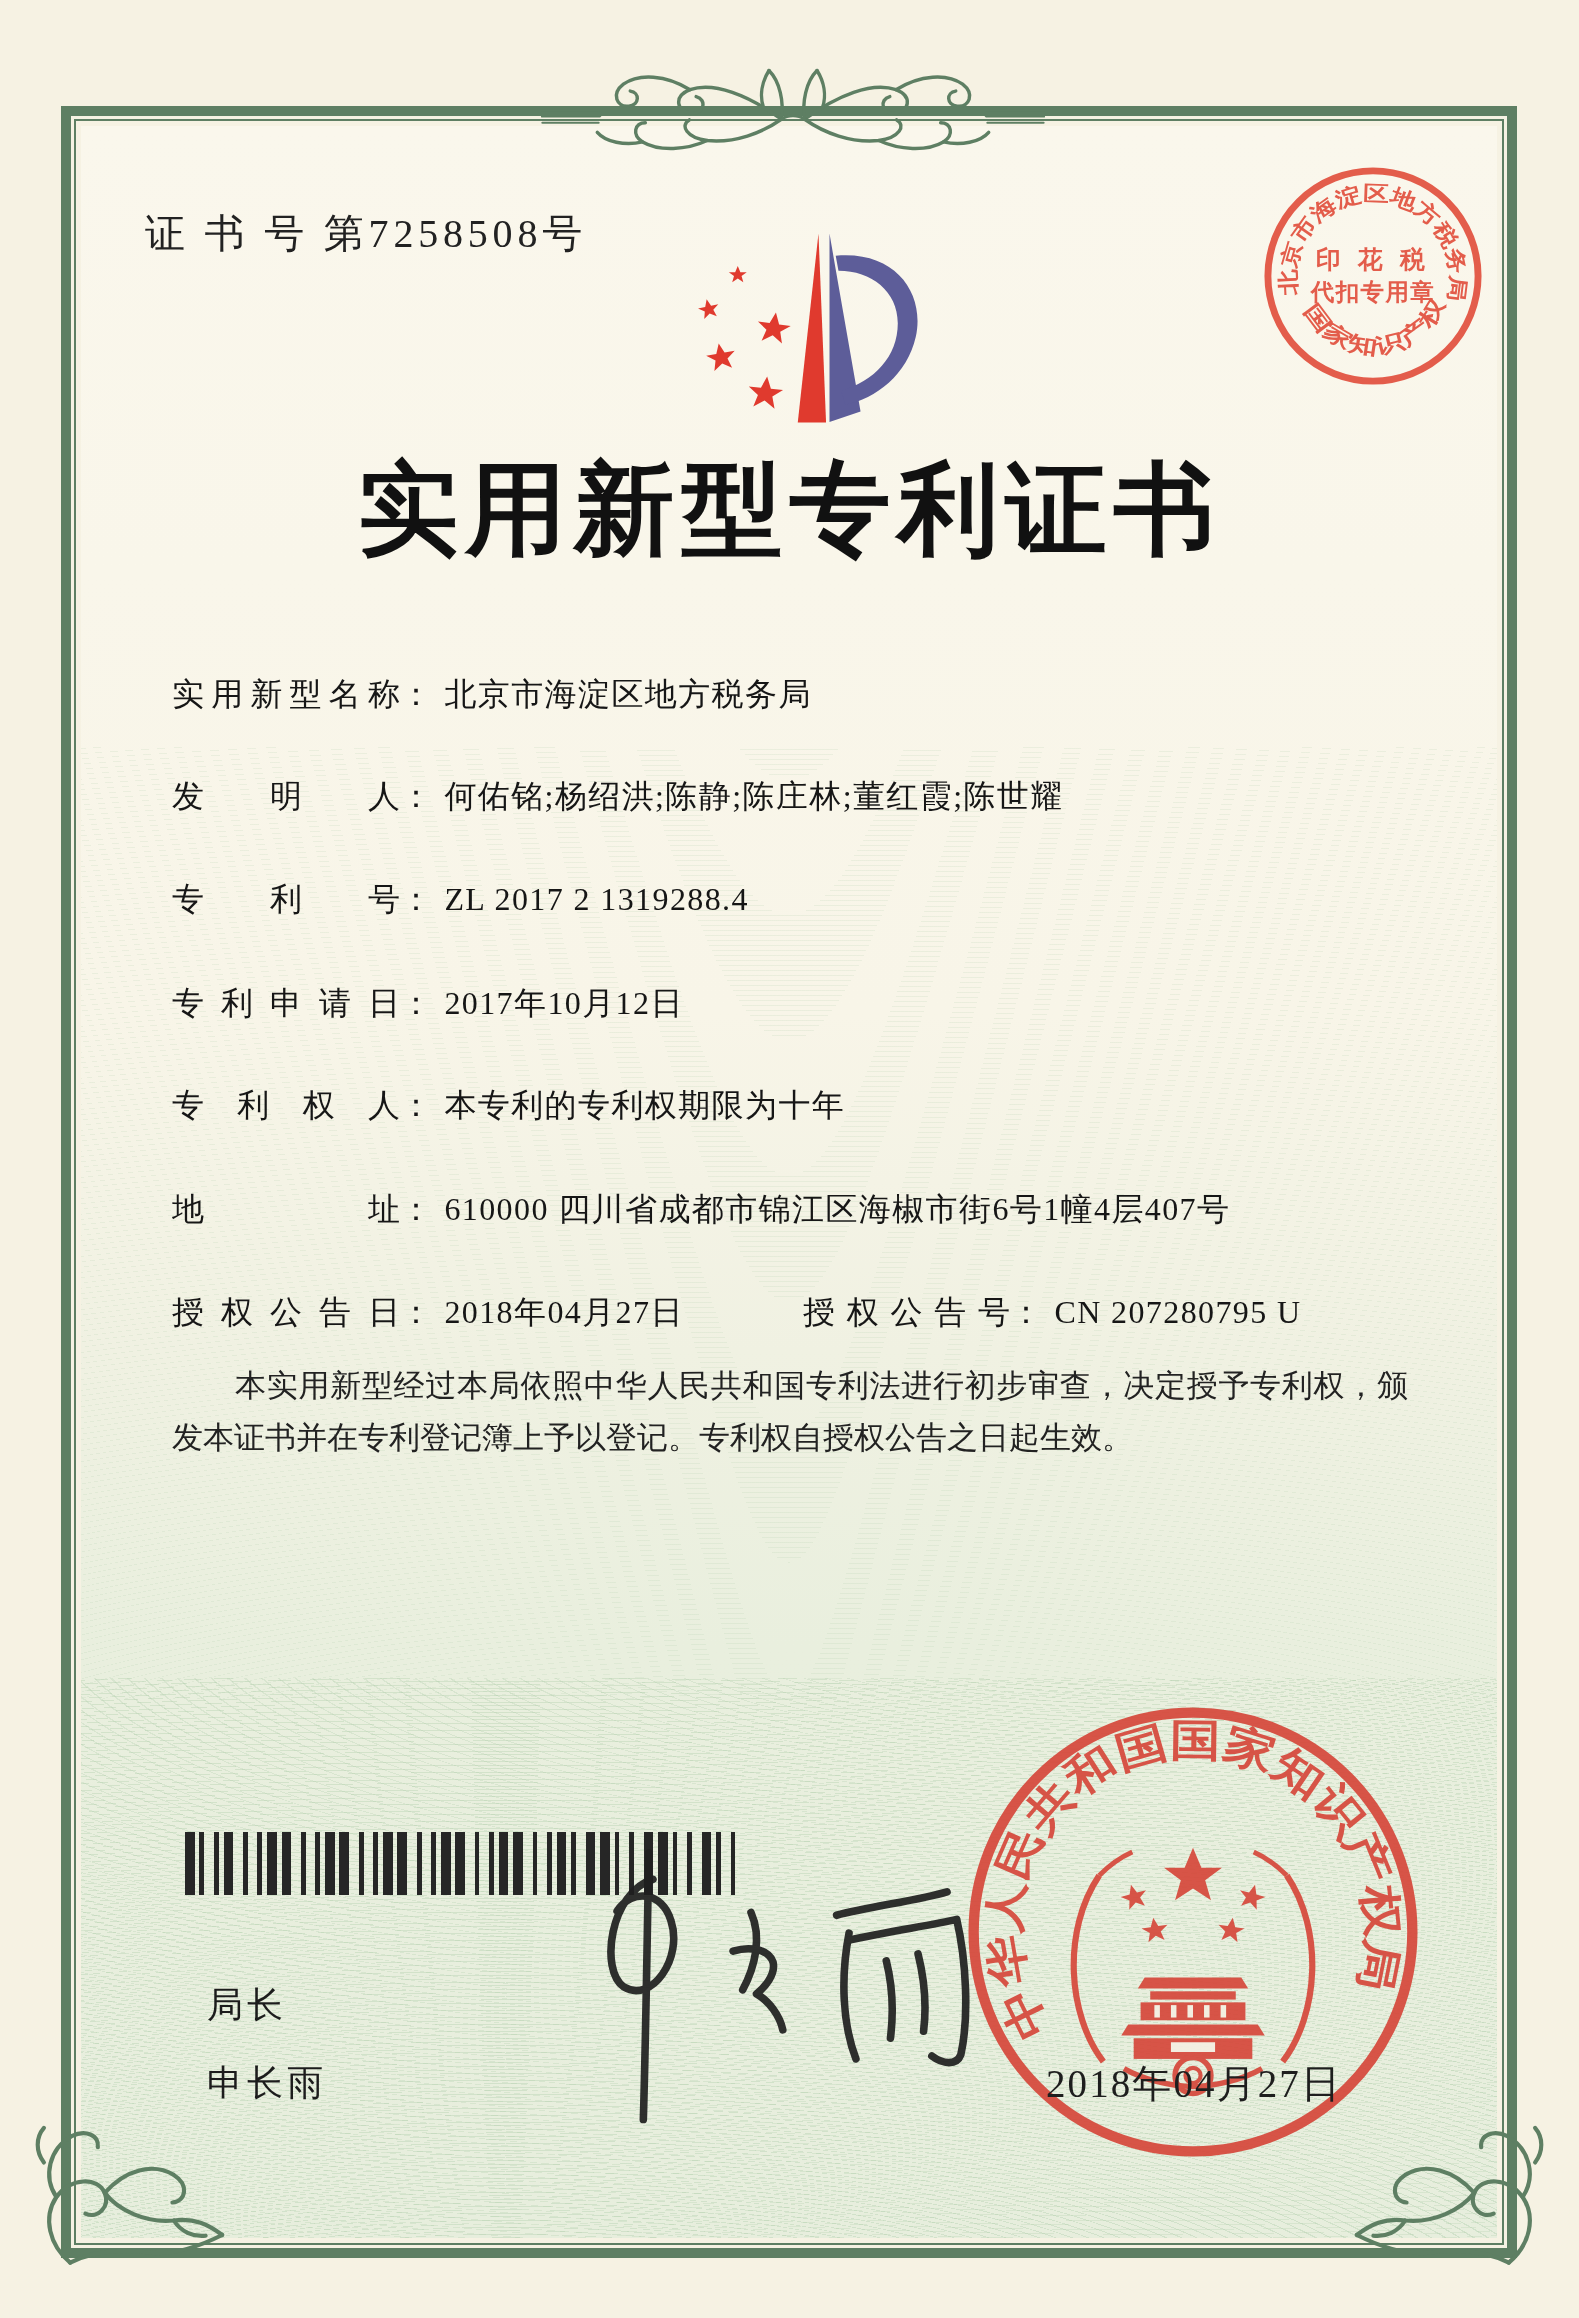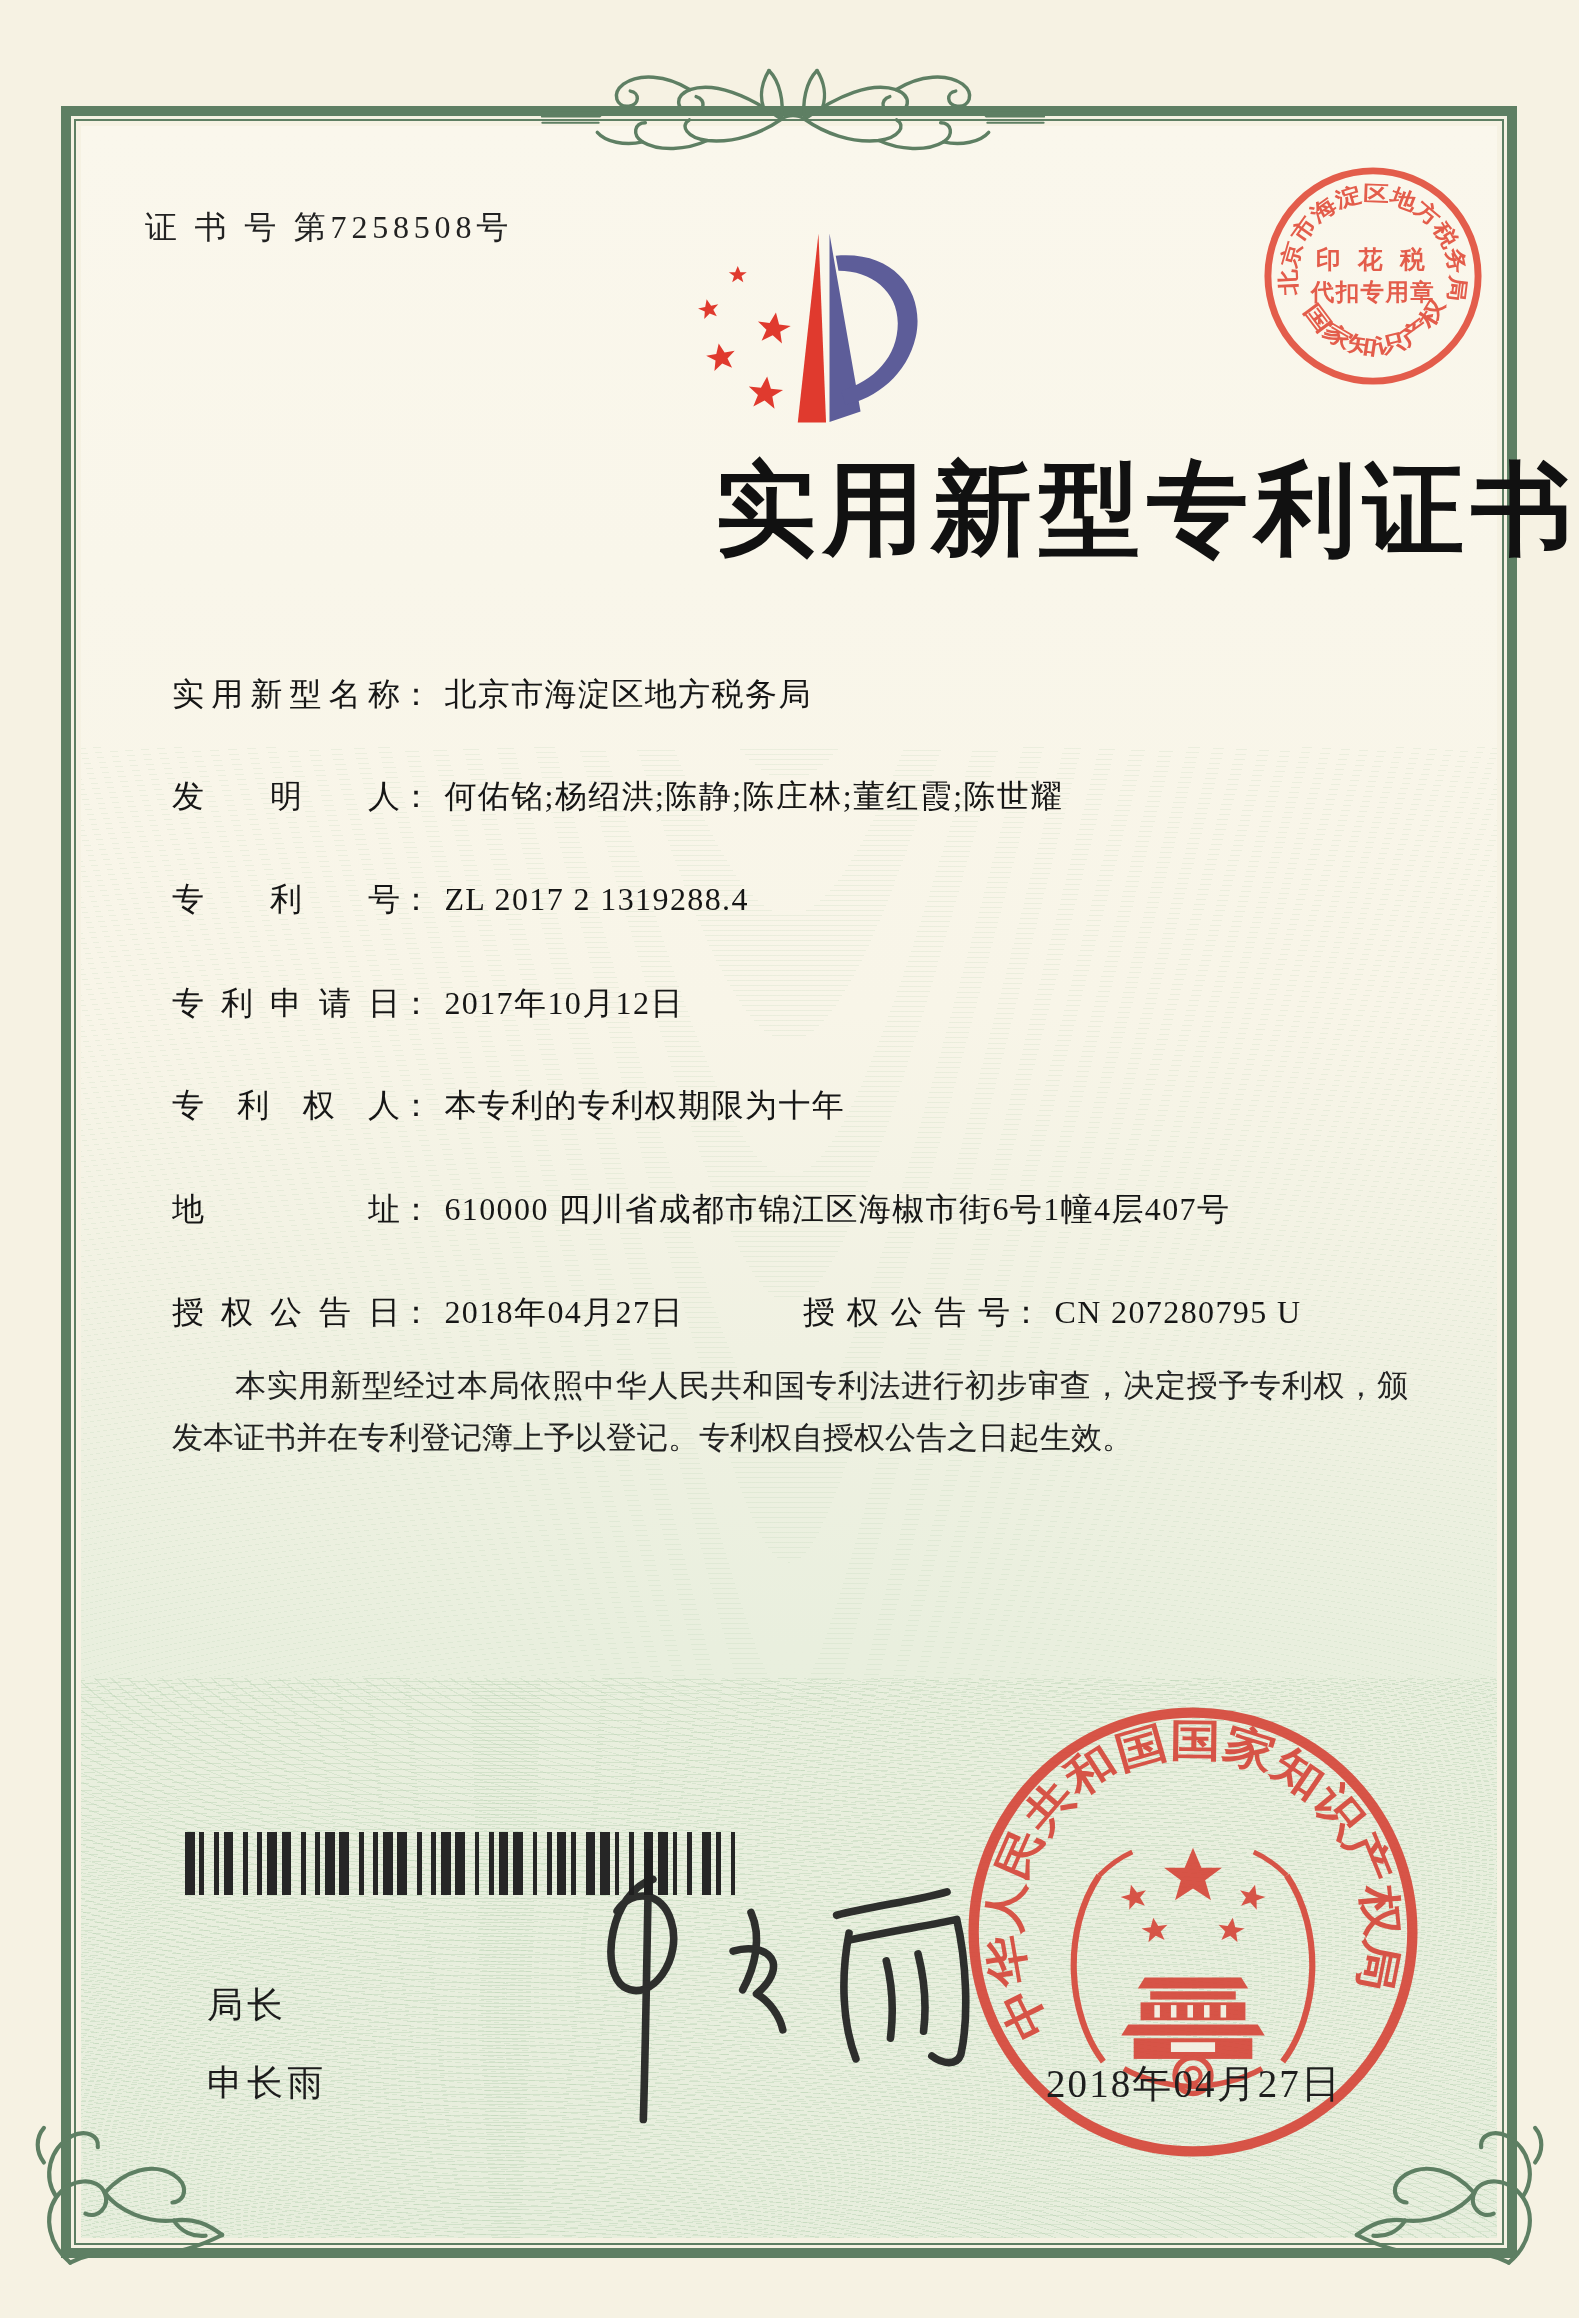--- a/index.html
+++ b/index.html
@@ -39,25 +39,25 @@
     opacity:.85;
   }
   .waves-soft{
     position:absolute;left:0;right:0;top:621px;height:952px;
     background:repeating-radial-gradient(ellipse 1794px 621px at 50% 130%, rgba(163,198,160,.16) 0 1.4px, rgba(0,0,0,0) 1.4px 14.5px);
   }
   
   .ornament{position:absolute;pointer-events:none;}
   
   .cert-no{
-    position:absolute;left:145px;top:206px;font-size:32px;letter-spacing:4.8px;color:#222;
+    position:absolute;left:145px;top:206px;font-size:40px;letter-spacing:4.8px;color:#222;
   }
   .logo{position:absolute;left:655px;top:228px;}
   .title{
-    position:absolute;left:0;top:443px;width:100%;text-align:right;
+    position:absolute;left:0;top:443px;width:100%;text-align:center;
     font-size:101px;font-weight:700;letter-spacing:7px;color:#111;
   }
   .tax-stamp{position:absolute;left:1261px;top:164px;opacity:.92;}
   
   .field-row{position:absolute;left:172px;font-size:32px;white-space:nowrap;color:#161616;}
   .flabel{display:inline-flex;width:228px;justify-content:space-between;vertical-align:bottom;}
   .flabel-narrow{display:inline-flex;width:207px;justify-content:space-between;vertical-align:bottom;}
   .colon{margin-right:12.4px;}
   .fvalue{letter-spacing:1.4px;}
   .grant-no-group{position:absolute;left:631px;top:0;}

